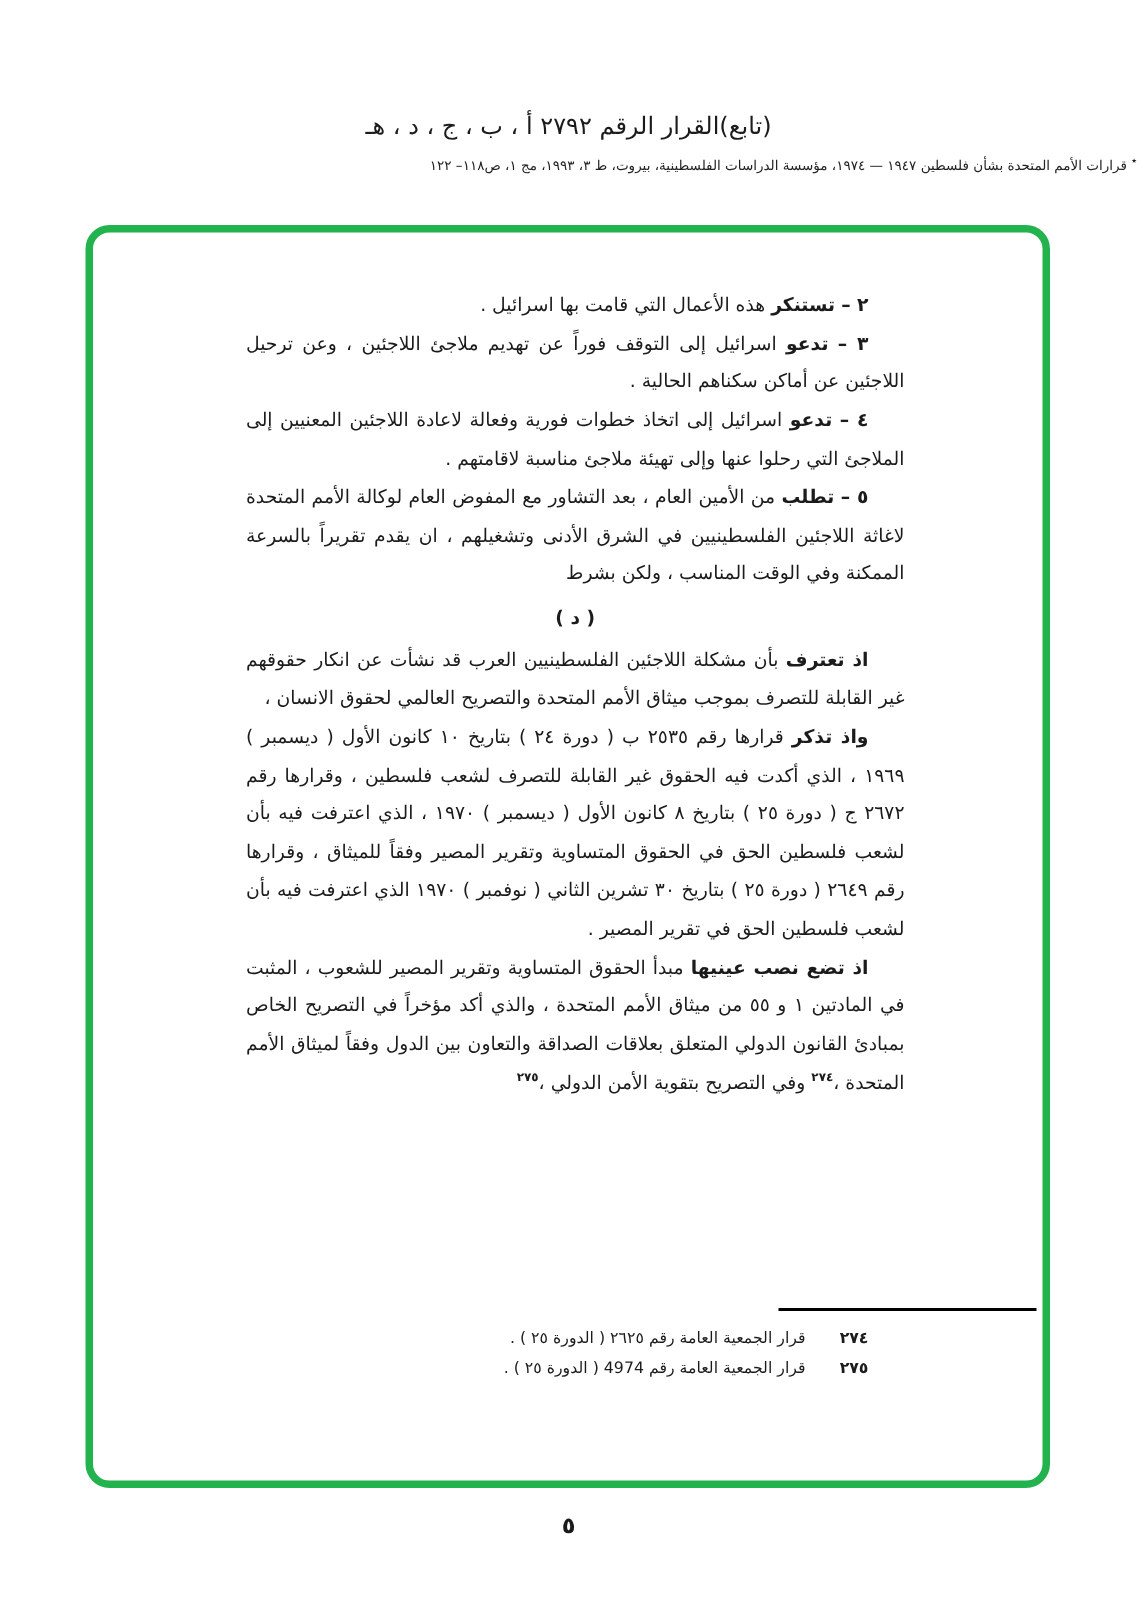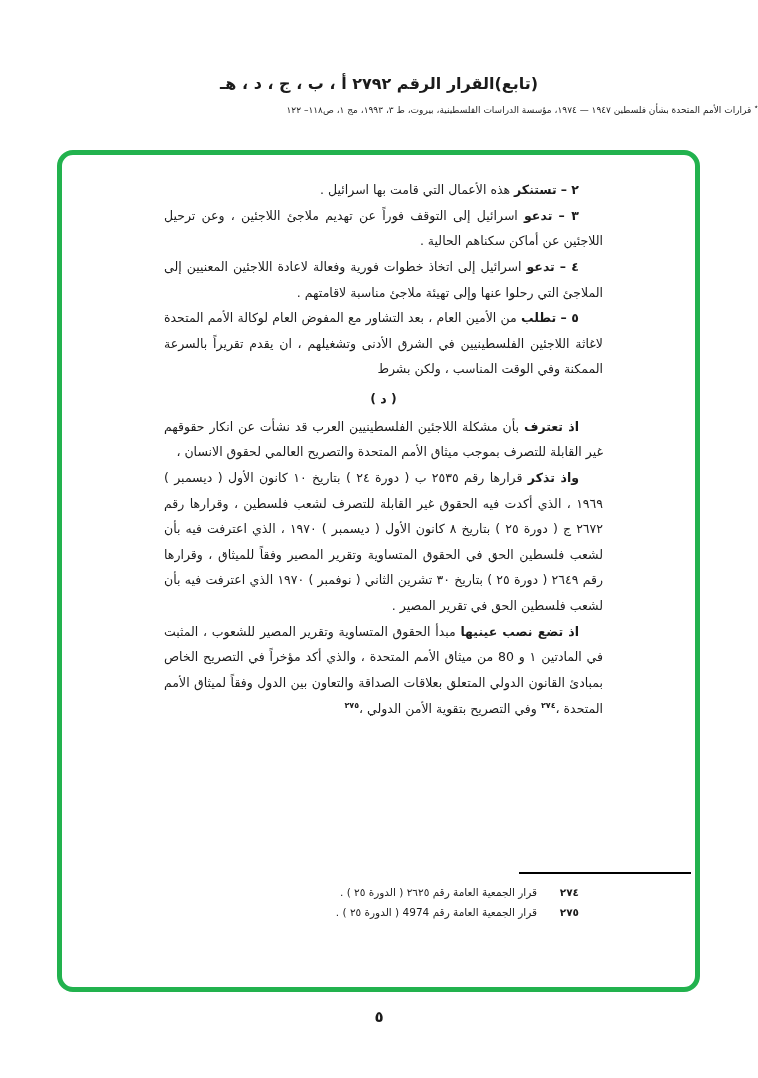--- a/index.html
+++ b/index.html
@@ -8,38 +8,39 @@
     position:relative;
     width:758px; height:1078px;
     background:#ffffff;
     font-family:"DejaVu Sans", sans-serif;
     color:var(--ink,#1b1b1b);
     overflow:hidden;
     margin:0 auto;
   }
   
   .header { position:absolute; top:74px; left:0; right:0; text-align:center; direction:rtl; }
-  .res-title { font-size:16px; font-weight:700; }
+  .res-title { font-size:16px; font-weight:400; }
   .source-line { font-size:9px; margin-top:10px; color:#222;text-align:right; }
   .source-line sup { font-size:7px; }
   
   .green-box {
     position:absolute; left:57px; top:150px;
     width:643px; height:842px;
     border:5px solid var(--green,#22b24e);
     border-radius:16px;
     background:#ffffff;
   }
   .content {
     direction:rtl;
     padding:22px 92px 0 102px;
     font-size:12.5px;
     line-height:2.05;
     text-align:justify;
     text-align-last:right;
+    margin-top:13px;
   }
   .para { text-indent:24px; }
   .para.flush { text-indent:0; }
   .num, .lead { font-weight:700; }
   .section-marker { text-align:center; text-align-last:center; font-weight:700; margin:4px 0 2px; text-indent:0; }
   .assembly { font-weight:700; text-indent:24px; }
   sup.ref { font-size:8px; font-weight:700; }
   
   .fn-area {
     position:absolute; right:116px; left:98px; bottom:64px;
@@ -100,21 +101,21 @@
         <span>بأن مشكلة اللاجئين الفلسطينيين العرب قد نشأت عن انكار حقوقهم غير القابلة للتصرف بموجب ميثاق الأمم المتحدة والتصريح العالمي لحقوق الانسان ،</span>
       </div>
 
       <div class="para">
         <span class="lead">واذ تذكر</span>
         <span>قرارها رقم ٢٥٣٥ ب ( دورة ٢٤ ) بتاريخ ١٠ كانون الأول ( ديسمبر ) ١٩٦٩ ، الذي أكدت فيه الحقوق غير القابلة للتصرف لشعب فلسطين ، وقرارها رقم ٢٦٧٢ ج ( دورة ٢٥ ) بتاريخ ٨ كانون الأول ( ديسمبر ) ١٩٧٠ ، الذي اعترفت فيه بأن لشعب فلسطين الحق في الحقوق المتساوية وتقرير المصير وفقاً للميثاق ، وقرارها رقم ٢٦٤٩ ( دورة ٢٥ ) بتاريخ ٣٠ تشرين الثاني ( نوفمبر ) ١٩٧٠ الذي اعترفت فيه بأن لشعب فلسطين الحق في تقرير المصير .</span>
       </div>
 
       <div class="para">
         <span class="lead">اذ تضع نصب عينيها</span>
-        <span>مبدأ الحقوق المتساوية وتقرير المصير للشعوب ، المثبت في المادتين ١ و 80 من ميثاق الأمم المتحدة ، والذي أكد مؤخراً في التصريح الخاص بمبادئ القانون الدولي المتعلق بعلاقات الصداقة والتعاون بين الدول وفقاً لميثاق الأمم المتحدة ،</span><sup class="ref">٢٧٤</sup>
+        <span>مبدأ الحقوق المتساوية وتقرير المصير للشعوب ، المثبت في المادتين ١ و ٥٥ من ميثاق الأمم المتحدة ، والذي أكد مؤخراً في التصريح الخاص بمبادئ القانون الدولي المتعلق بعلاقات الصداقة والتعاون بين الدول وفقاً لميثاق الأمم المتحدة ،</span><sup class="ref">٢٧٤</sup>
         <span>وفي التصريح بتقوية الأمن الدولي ،</span><sup class="ref">٢٧٥</sup>
       </div>
 
     </div>
 
     <div class="fn-area">
       <div class="fn-divider"></div>
       <div class="fn-line">
         <span class="fn-num">٢٧٤</span>
         <span>قرار الجمعية العامة رقم ٢٦٢٥ ( الدورة ٢٥ ) .</span>

